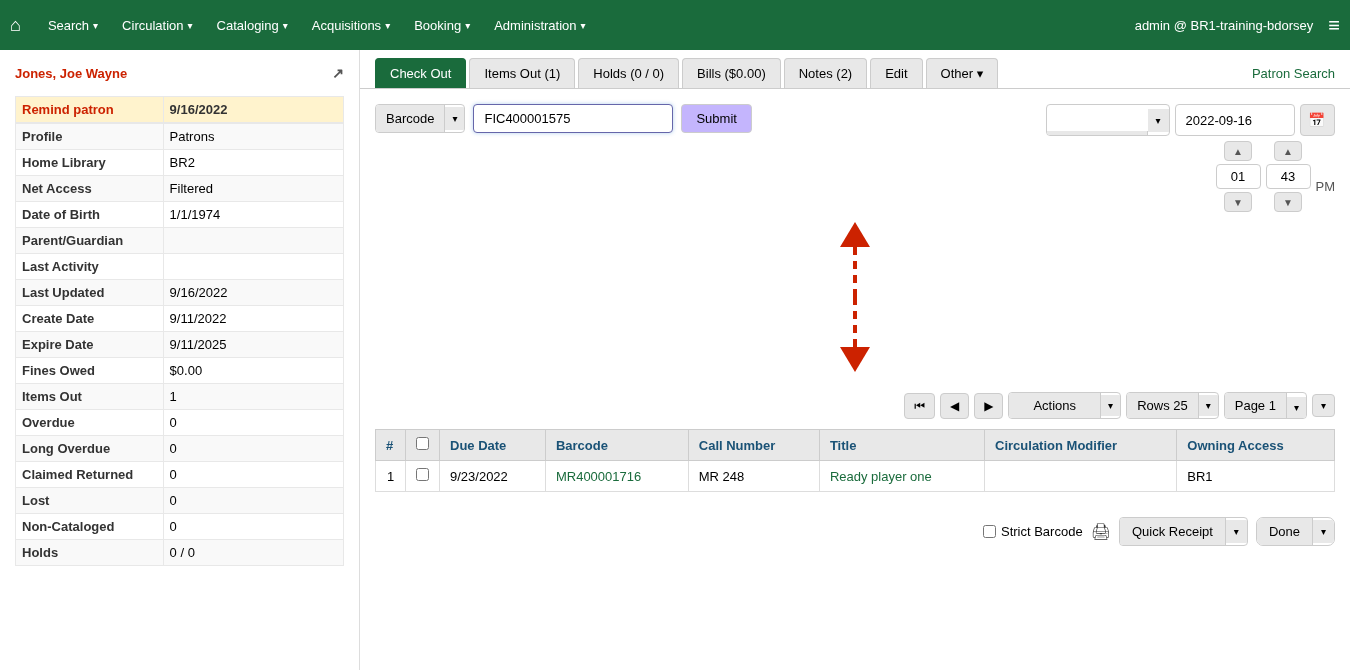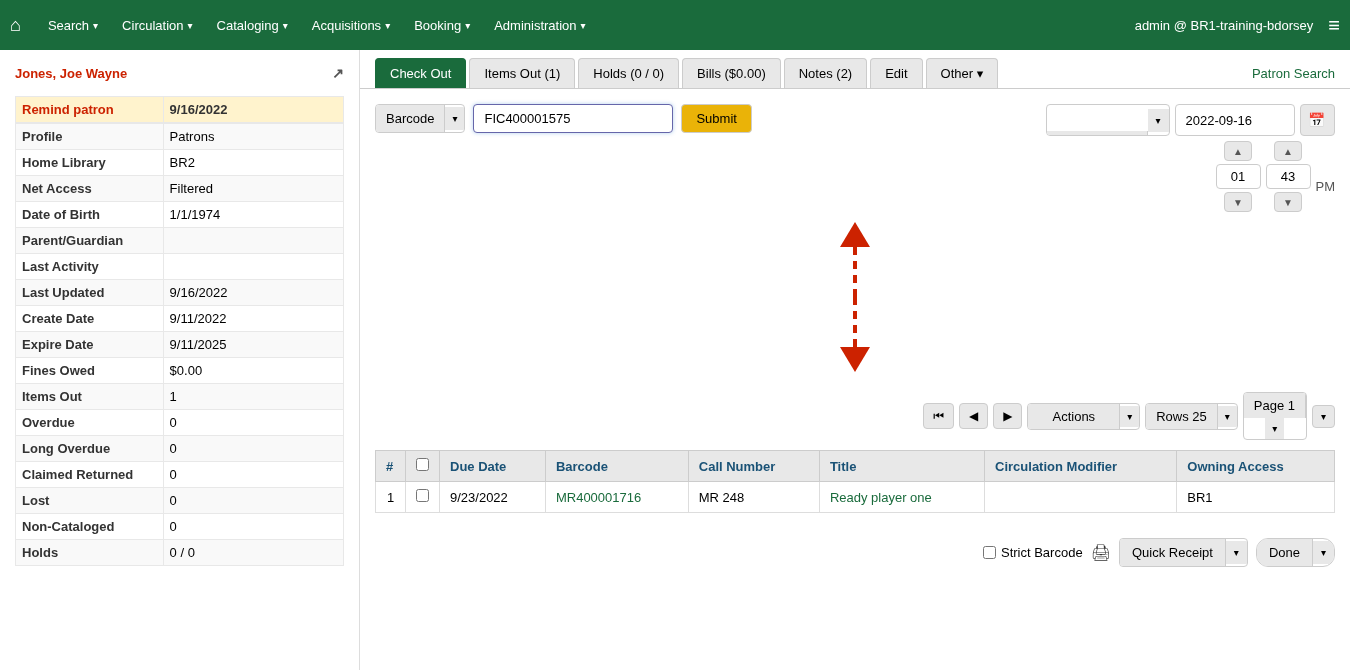--- a/index.html
+++ b/index.html
@@ -152,21 +152,21 @@
       padding: 6px 10px;
       border: 1px solid #66a;
       border-radius: 4px;
       font-size: 13px;
       width: 200px;
       outline: none;
       box-shadow: 0 0 4px rgba(0,100,200,0.3);
     }
     .submit-btn {
       padding: 6px 14px;
-      background: #eab308;
+      background: #c4b5fd;
       border: 1px solid #ccc;
       border-radius: 4px;
       cursor: pointer;
       font-size: 13px;
     }
     .date-options-btn {
       display: flex;
       align-items: center;
       border: 1px solid #ccc;
       border-radius: 4px;
@@ -302,25 +302,24 @@
       border-right: 1px solid #ccc;
     }
     .rows-caret {
       padding: 5px 7px;
       background: #e8e8e8;
       cursor: pointer;
       font-size: 10px;
     }
     .page-select {
       display: flex;
-      align-items: center;
+      align-items: flex-end;
       border: 1px solid #ccc;
       border-radius: 4px;
       overflow: hidden;
-      flex-direction: column;
     }
     .page-select-label {
       padding: 5px 10px;
       background: #e8e8e8;
       font-size: 13px;
       border-right: 1px solid #ccc;
     }
     .page-select-caret {
       padding: 5px 7px;
       background: #e8e8e8;
@@ -394,21 +393,21 @@
     .qr-caret {
       padding: 6px 8px;
       background: #e8e8e8;
       cursor: pointer;
       font-size: 10px;
     }
     .done-btn {
       display: flex;
       align-items: center;
       border: 1px solid #ccc;
-      border-radius: 12px;
+      border-radius: 7px;
       overflow: hidden;
     }
     .done-label {
       padding: 6px 12px;
       background: #e8e8e8;
       font-size: 13px;
       border-right: 1px solid #ccc;
     }
     .done-caret {
       padding: 6px 8px;

